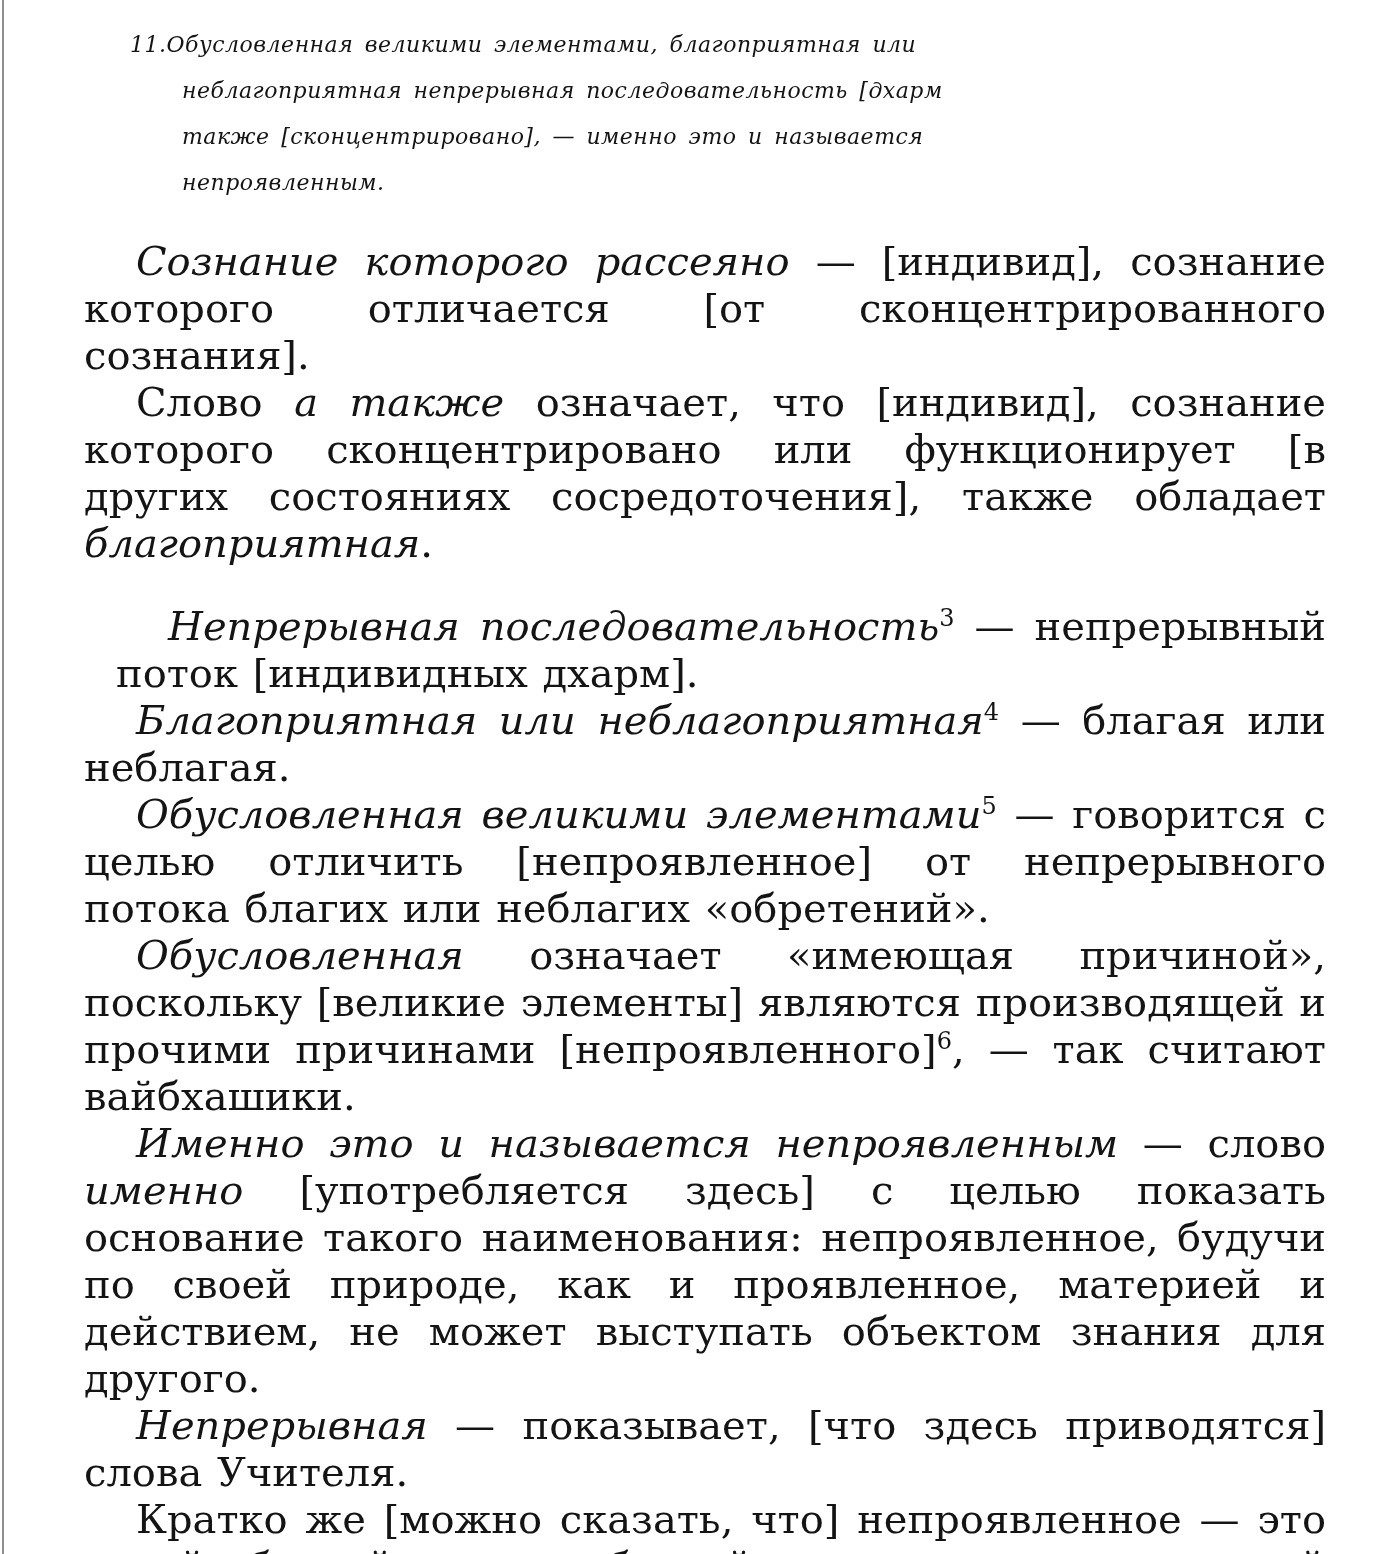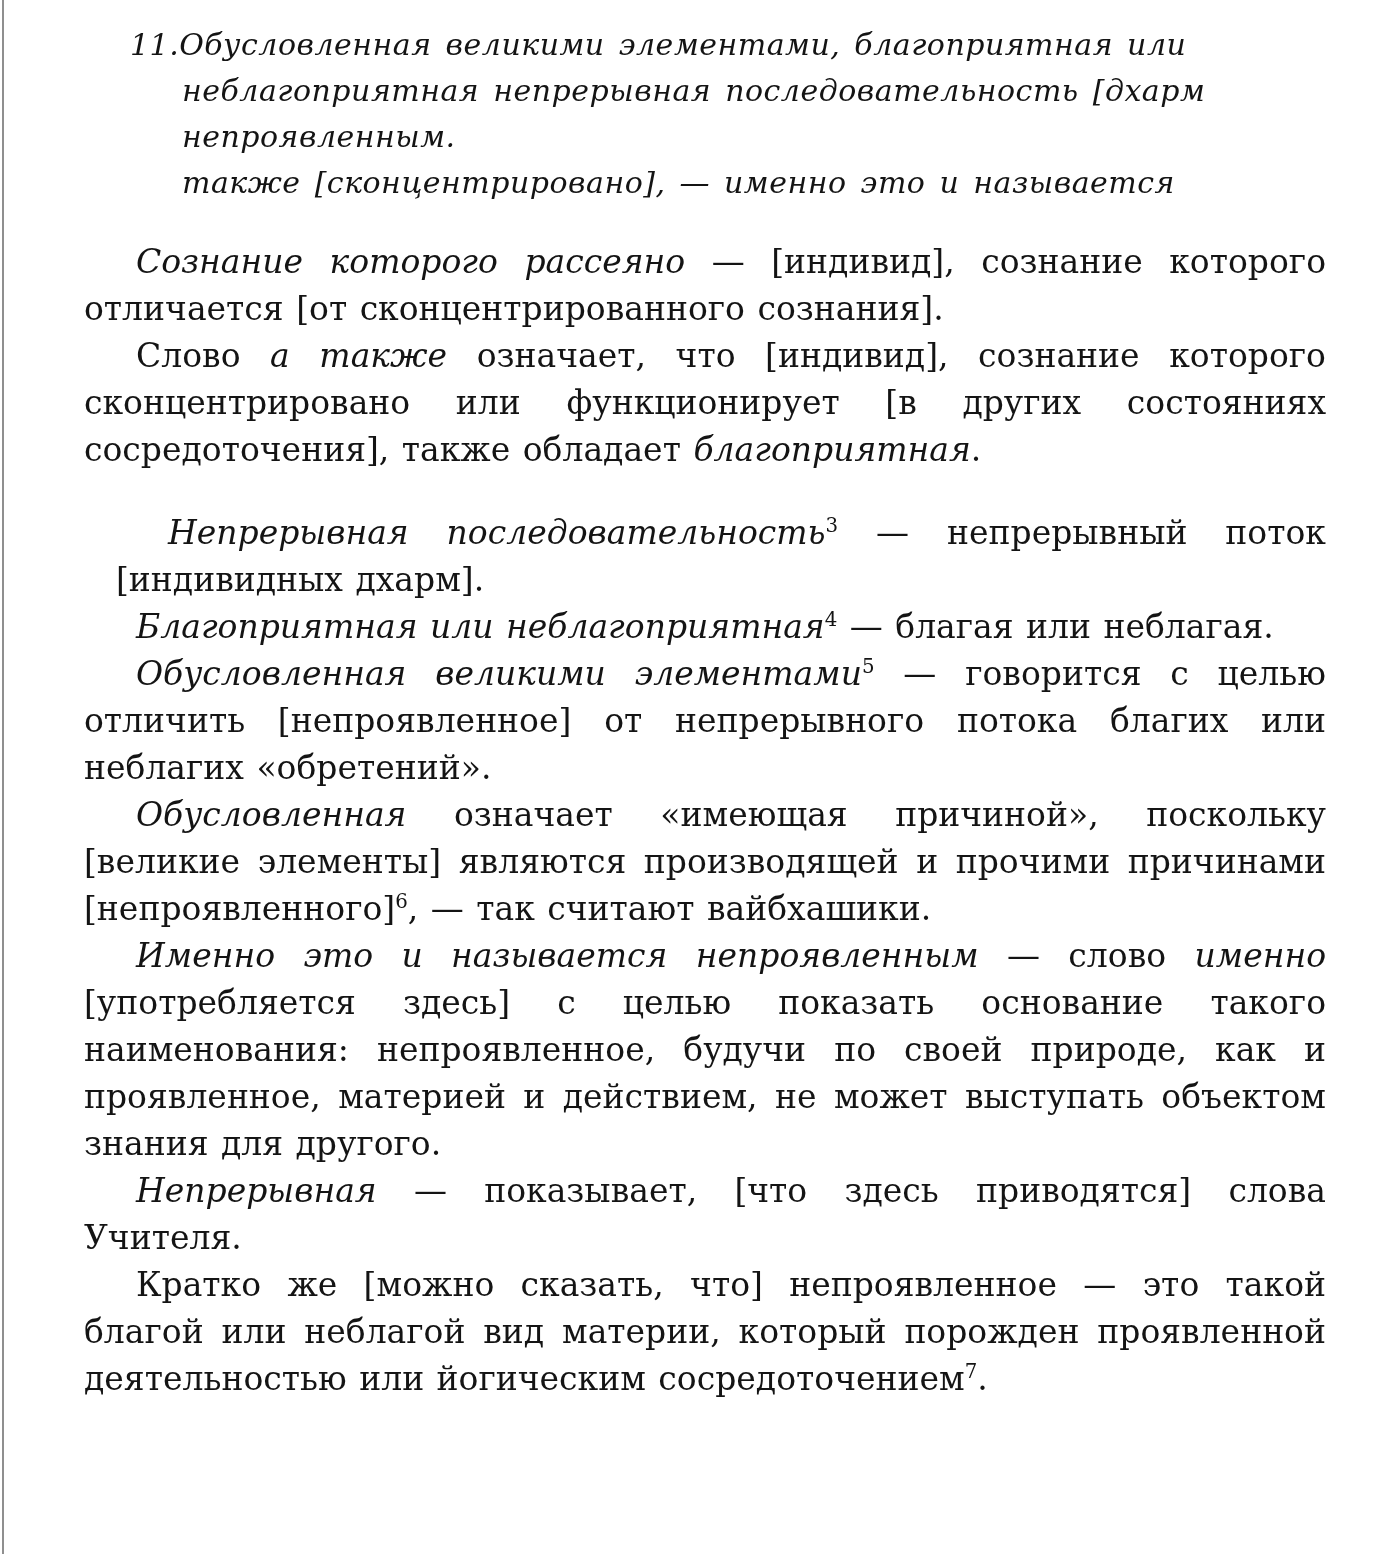--- a/index.html
+++ b/index.html
@@ -28,37 +28,37 @@
     box-sizing: border-box;
     width: 1400px;
   }
   
   .verse {
     margin-left: 46px;
     margin-right: 100px;
   }
   .verse-line {
     font-style: italic;
-    font-size: 30px;
+    font-size: 22px;
     line-height: 46px;
     padding-left: 52px;
     letter-spacing: 0.5px;
     word-spacing: 4px;
     white-space: nowrap;
   }
   .verse-line.first {
     text-indent: -52px;
   }
   
   .body-text {
     margin-top: 32px;
   }
   .para {
     margin: 0;
-    font-size: 33px;
+    font-size: 40px;
     line-height: 47px;
     text-align: justify;
     text-indent: 52px;
     word-spacing: 2px;
   }
   .para.gap-before {
     margin-top: 36px;
     margin-left: 32px;
   }
   .it {
@@ -72,22 +72,22 @@
 </style>
 </head>
 <body style="color: rgb(20, 20, 20); background: rgb(255, 255, 255);">
 
 <div class="page-edge" style="background: rgb(143, 143, 143);"></div>
 
 <div class="content">
   <div class="verse">
       <div class="verse-line first"><span class="it">11.</span><span class="it">Обусловленная великими элементами, благоприятная или</span></div>
       <div class="verse-line"><span class="it">неблагоприятная непрерывная последовательность [дхарм</span></div>
+      <div class="verse-line"><span class="it">также [сконцентрировано], — именно это и называется</span></div>
       <div class="verse-line"><span class="it">непроявленным.</span></div>
-      <div class="verse-line"><span class="it">также [сконцентрировано], — именно это и называется</span></div>
     </div>
   <div class="body-text">
       <p class="para"><span class="it">Сознание которого рассеяно</span><span> — [индивид], сознание которого отличается [от сконцентрированного сознания].</span></p>
       <p class="para"><span>Слово </span><span class="it">а также</span><span> означает, что [индивид], сознание которого сконцентрировано или функционирует [в других состояниях сосредоточения], также обладает </span><span class="it">благоприятная</span><span>.</span></p>
       <p class="para gap-before"><span class="it">Непрерывная последовательность</span><sup>3</sup><span> — непрерывный поток [индивидных дхарм].</span></p>
       <p class="para"><span class="it">Благоприятная или неблагоприятная</span><sup>4</sup><span> — благая или неблагая.</span></p>
       <p class="para"><span class="it">Обусловленная великими элементами</span><sup>5</sup><span> — говорится с целью отличить [непроявленное] от непрерывного потока благих или неблагих «обретений».</span></p>
       <p class="para"><span class="it">Обусловленная</span><span> означает «имеющая причиной», поскольку [великие элементы] являются производящей и прочими причинами [непроявленного]</span><sup>6</sup><span>, — так считают вайбхашики.</span></p>
       <p class="para"><span class="it">Именно это и называется непроявленным</span><span> — слово </span><span class="it">именно</span><span> [употребляется здесь] с целью показать основание такого наименования: непроявленное, будучи по своей природе, как и проявленное, материей и действием, не может выступать объектом знания для другого.</span></p>
       <p class="para"><span class="it">Непрерывная</span><span> — показывает, [что здесь приводятся] слова Учителя.</span></p>

